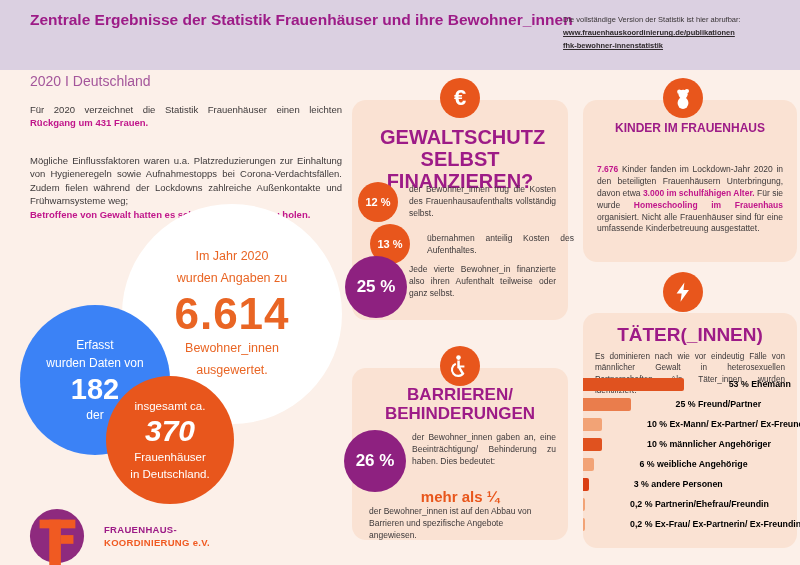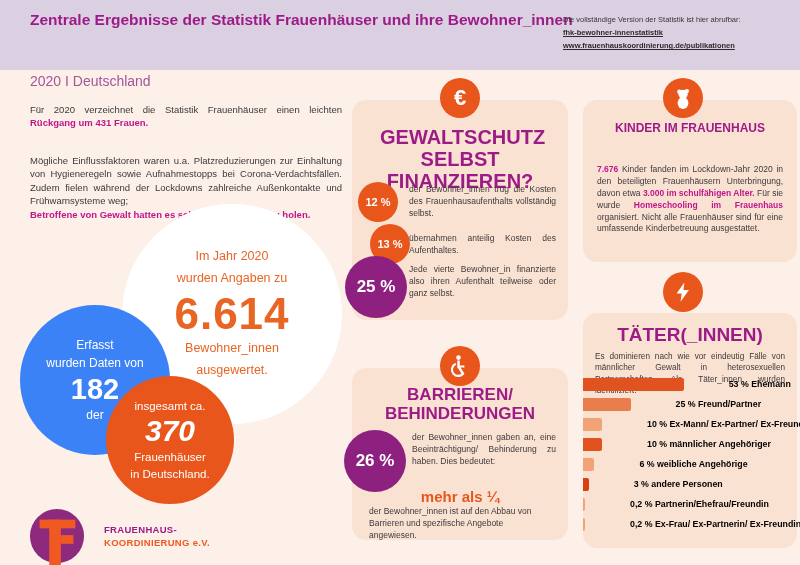--- a/index.html
+++ b/index.html
@@ -63,21 +63,21 @@
                 display:flex; align-items:center; justify-content:center; z-index:4; }
   .pc-small { width:40px; height:40px; font-size:11px; background:#e8561c; }
   .pc-big { width:62px; height:62px; font-size:17px; background:#8e2180; }
   .pc-12 { left:6px; top:82px; }
   .pc-13 { left:18px; top:124px; }
   .pc-25 { left:-7px; top:156px; }
   .pc-26 { left:-8px; top:62px; }
 
   .body-text { position:absolute; font-size:8.5px; line-height:1.4; color:#3d393a; text-align:justify; }
   .ft-1 { left:57px; top:84px; width:147px; }
-  .ft-2 { left:57px; top:133px; width:147px; }
+  .ft-2 { left:75px; top:133px; width:147px; }
   .ft-3 { left:57px; top:164px; width:147px; }
   .bt-1 { left:60px; top:64px; width:144px; }
   .bt-quarter { left:0; top:118px; width:216px; text-align:center; font-size:15px; font-weight:800; color:#e8561c; }
   .bt-2 { left:17px; top:138px; width:184px; text-align:left; }
   .ct-1 { left:14px; top:64px; width:186px; }
   .pt-1 { left:12px; top:38px; width:190px; font-size:8.2px; }
 
   
   .bars { position:absolute; left:0; top:61px; width:214px; }
   .bar-row { height:20px; display:flex; align-items:center;gap:40px; }
@@ -88,22 +88,22 @@
 </head>
 <body>
 
 <div class="page">
 
   <div class="header">
     <div class="header-title">Zentrale Ergebnisse der Statistik Frauenhäuser und ihre Bewohner_innen</div>
     <div class="header-subtitle">2020 I Deutschland</div>
     <div class="header-info">
       <span>Die vollständige Version der Statistik ist hier abrufbar:</span>
+      <a class="header-link">www.frauenhauskoordinierung.de/publikationen</a>
       <a class="header-link">fhk-bewohner-innenstatistik</a>
-      <a class="header-link">www.frauenhauskoordinierung.de/publikationen</a>
     </div>
   </div>
 
   <p class="intro p1"><span>Für 2020 verzeichnet die Statistik Frauenhäuser einen leichten </span><b class="hl">Rückgang um 431 Frauen.</b></p>
   <p class="intro p2"><span>Mögliche Einflussfaktoren waren u.a. Platzreduzierungen zur Einhaltung von Hygieneregeln sowie Aufnahmestopps bei Corona-Verdachtsfällen. Zudem fielen während der Lockdowns zahlreiche Außenkontakte und Frühwarnsysteme weg;</span><b class="hl block">Betroffene von Gewalt hatten es schwerer, sich Hilfe zu holen.</b></p>
 
   <div class="bubble bubble-white">
     <div class="b-line">Im Jahr 2020</div>
     <div class="b-line">wurden Angaben zu</div>
     <div class="b-num">6.614</div>

